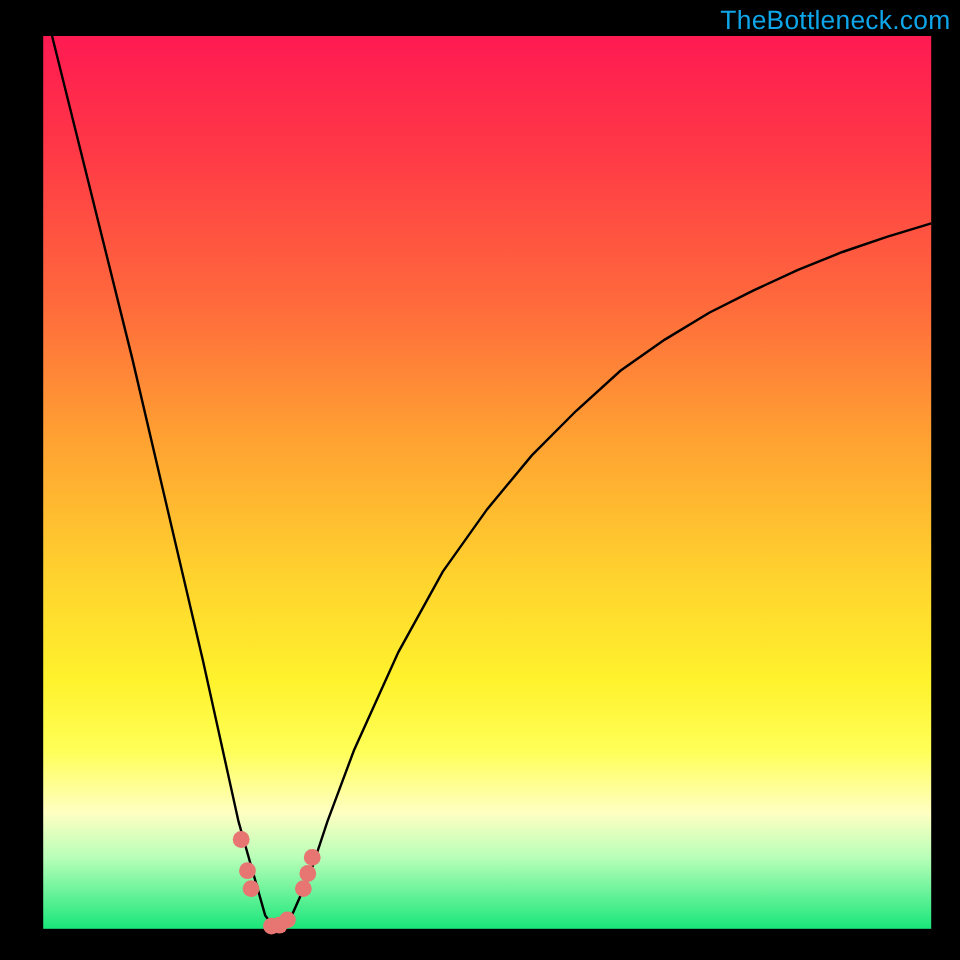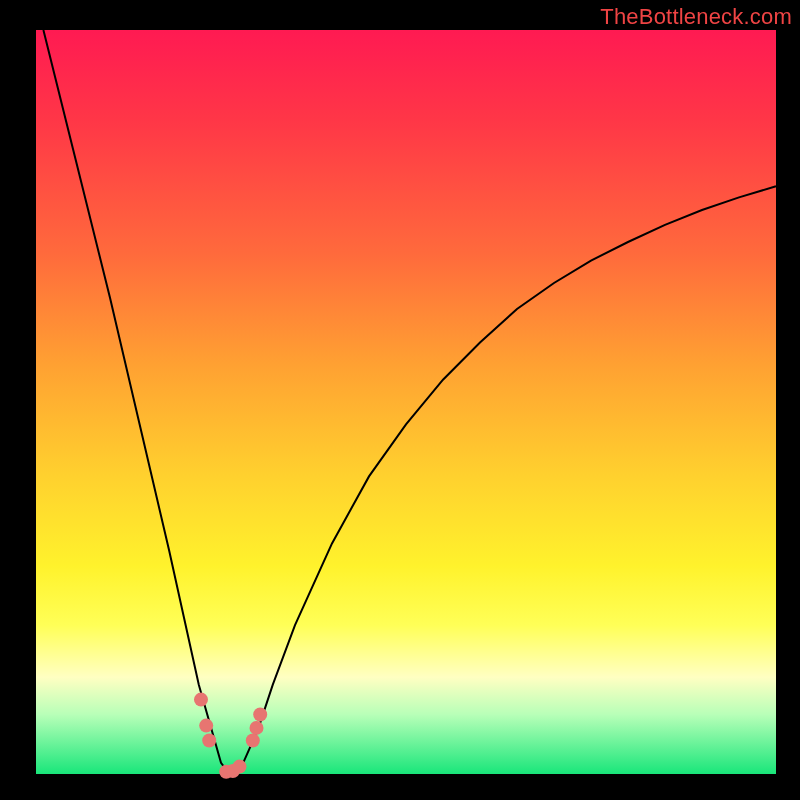--- a/index.html
+++ b/index.html
@@ -32,21 +32,21 @@
       #ffff57 80%,
       #ffffc2 87%,
       #b8ffb8 92%,
       #19e67a 100%
     );
   }
   .watermark {
     position: absolute;
     top: 4px;
     right: 8px;
-    color: #ef4444;
+    color: #0ea5e9;
     font-size: 22px;
     font-weight: 500;
     letter-spacing: 0.2px;
     user-select: none;
   }
   svg {
     position: absolute;
     left: 0;
     top: 0;
   }

